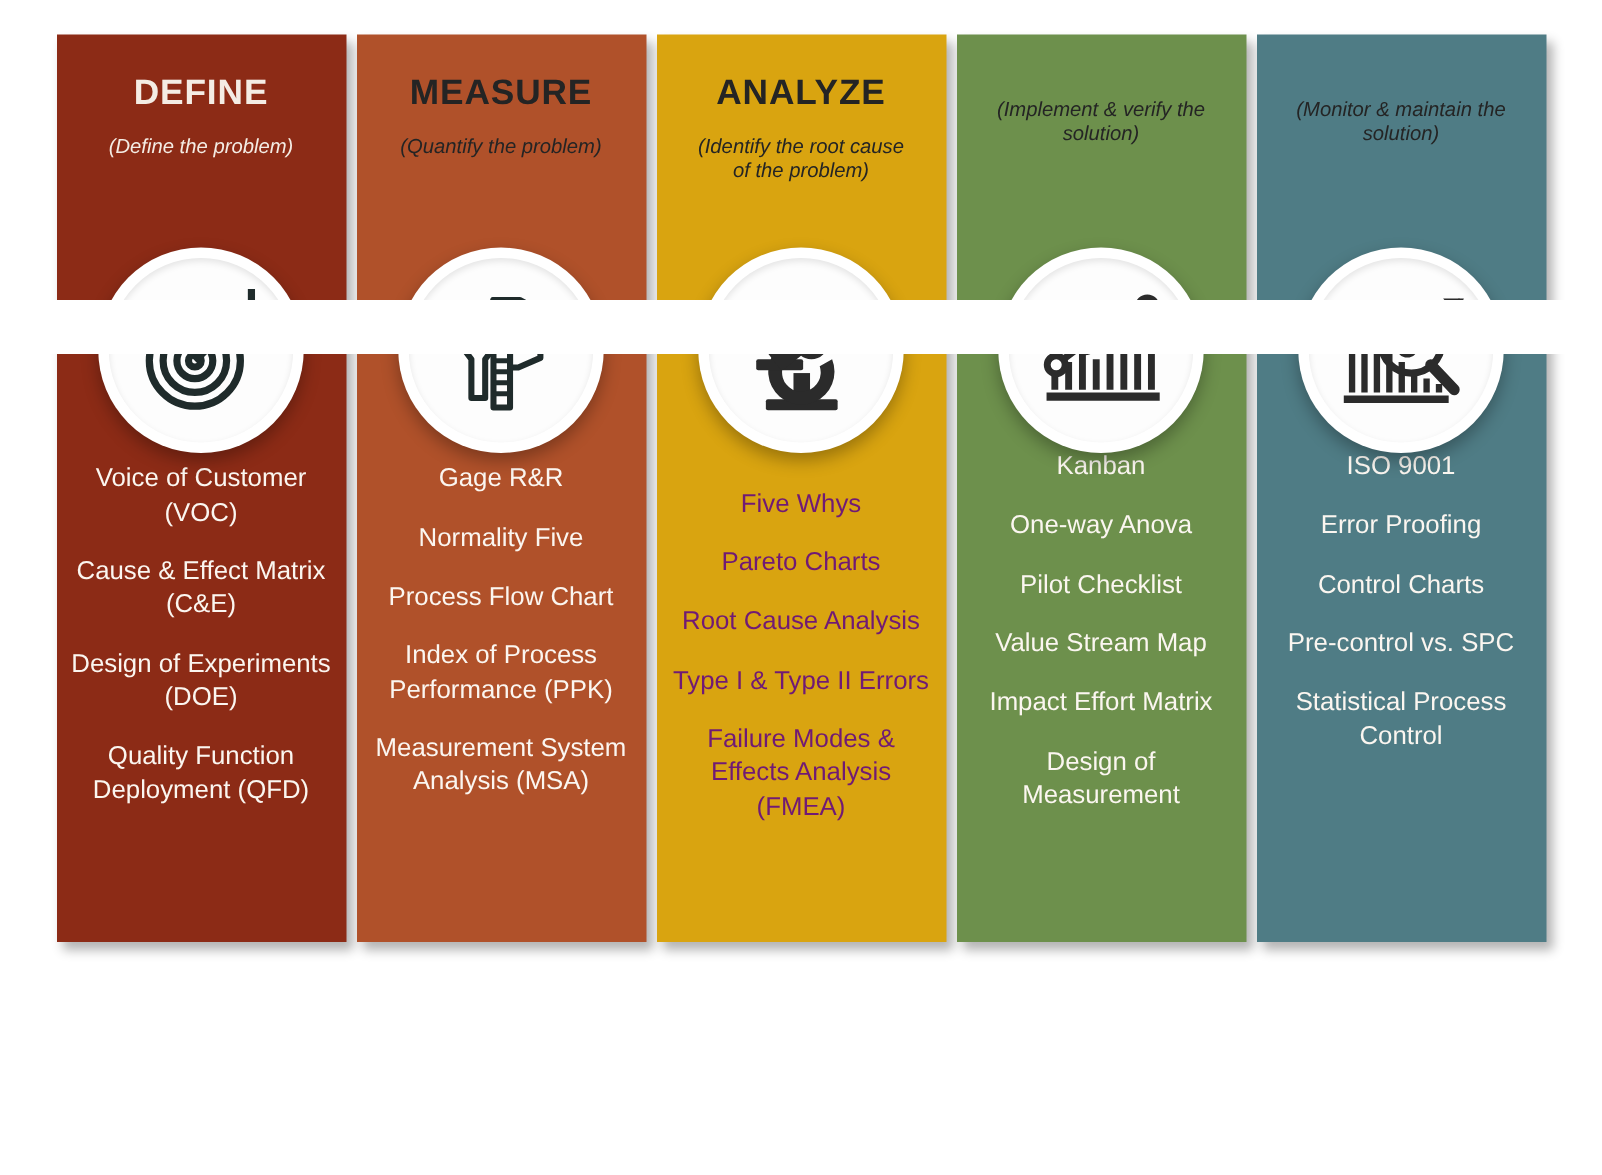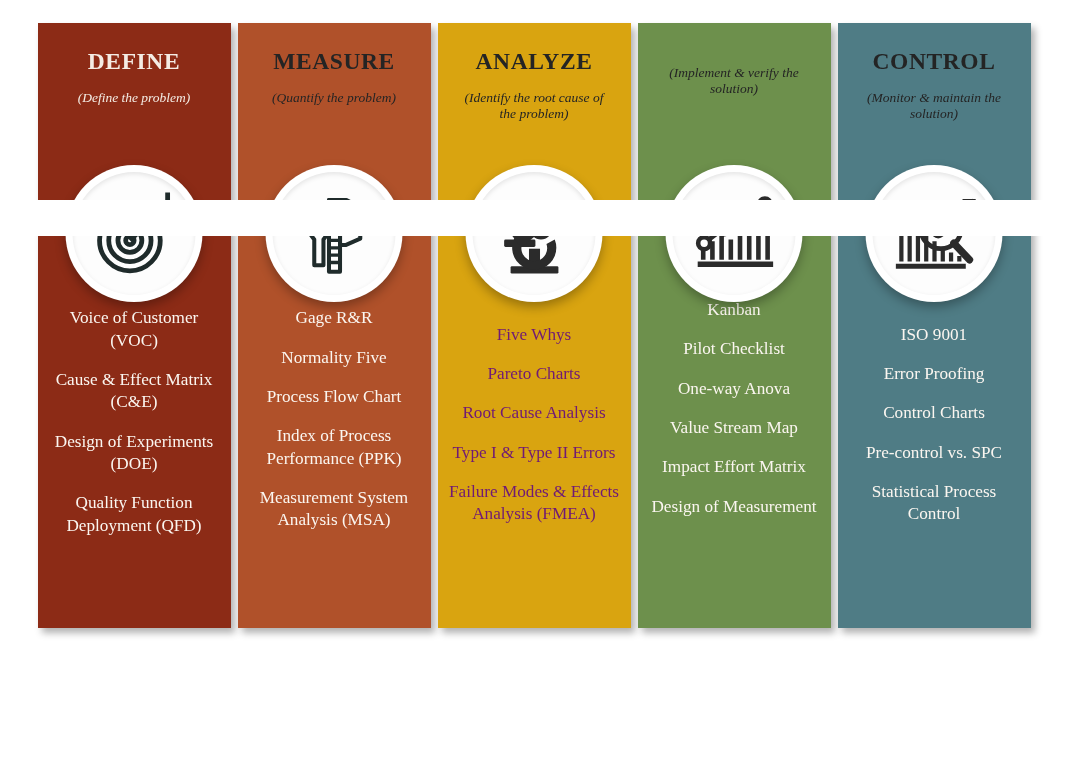--- a/index.html
+++ b/index.html
@@ -12,21 +12,20 @@
     height: 783px;
     font-family: "Liberation Sans", sans-serif;
     overflow: hidden;
   }
 
   #stage {
     position: relative;
     width: 1068px;
     height: 783px;
     background: #ffffff;
-    font-family: Liberation Serif, serif;
   }
 
   
   .connector-band {
     position: absolute;
     left: 0;
     top: 200px;
     width: 1068px;
     height: 36px;
     background: #ffffff;
@@ -261,31 +260,30 @@
             <polyline points="17,60 38,44 58,38 83,18" stroke-width="5" stroke-linejoin="round"></polyline>
             <circle cx="17" cy="60" r="6.5" fill="#ffffff" stroke-width="5"></circle>
             <circle cx="38" cy="44" r="6.5" fill="#ffffff" stroke-width="5"></circle>
             <circle cx="58" cy="38" r="6.5" fill="#ffffff" stroke-width="5"></circle>
             <circle cx="83" cy="18" r="6.5" fill="#ffffff" stroke-width="5"></circle>
           </svg>
         </span>
       </div>
       <div class="tool-list">
         <div class="tool-item">Kanban</div>
+        <div class="tool-item">One-way Anova</div>
         <div class="tool-item">Pilot Checklist</div>
-        <div class="tool-item">One-way Anova</div>
         <div class="tool-item">Value Stream Map</div>
         <div class="tool-item">Impact Effort Matrix</div>
         <div class="tool-item">Design of Measurement</div>
       </div>
     </div>
 
     <div class="column c-control t-dark">
       <div class="col-head">
-        <div class="col-title">CONTROL</div>
         <div class="col-subtitle">(Monitor &amp; maintain the solution)</div>
       </div>
       <div class="badge">
         <span>
           <svg viewBox="0 0 100 100" fill="none" stroke="#2b2b2b">
             <g stroke-width="4.6">
               <line x1="14" y1="80" x2="14" y2="48"></line>
               <line x1="23" y1="80" x2="23" y2="42"></line>
               <line x1="32" y1="80" x2="32" y2="50"></line>
               <line x1="41" y1="80" x2="41" y2="46"></line>

